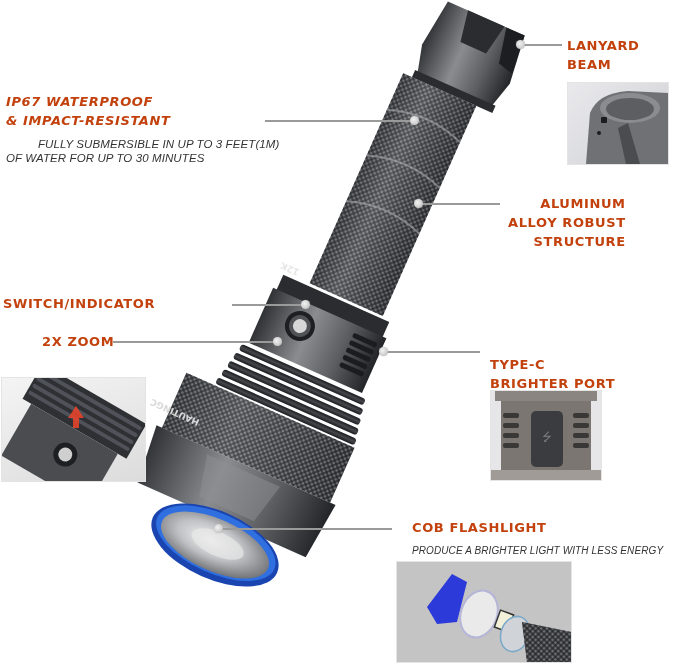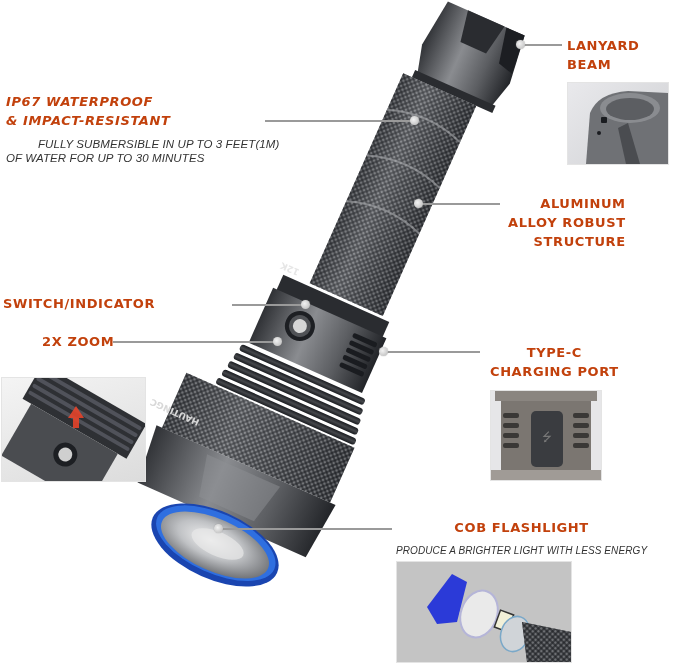--- a/index.html
+++ b/index.html
@@ -187,23 +187,23 @@
         <rect x="-58" y="-16" width="116" height="4" rx="2"></rect>
       </g>
       <rect x="-50" y="-5" width="100" height="60" fill="#4a4c50"></rect>
       <circle cx="5" cy="22" r="12" fill="#1d1f23"></circle>
       <circle cx="5" cy="22" r="7" fill="#cfcfcf"></circle>
     </g>
     <path d="M66,40 L74,28 L82,40 L77,40 L77,50 L71,50 L71,40 Z" fill="#e4442a" opacity="0.9"></path>
   </svg>
 </div>
 
-<div class="abs" style="left:490px; top:343px;text-align:center;">
+<div class="abs" style="left:490px; top:355px;">
   <div class="title">TYPE-C</div>
-  <div class="title">CHARGING PORT</div>
+  <div class="title">BRIGHTER PORT</div>
 </div>
 <div class="inset" style="left:491px; top:391px; width:110px; height:89px; background:#e6e6e8;">
   <svg width="110" height="89" viewBox="0 0 110 89">
     <rect x="4" y="0" width="102" height="10" fill="#8a8580"></rect>
     <rect x="10" y="10" width="90" height="70" fill="#7b7671"></rect>
     <g fill="#3a3836">
       <rect x="12" y="22" width="16" height="5" rx="2"></rect>
       <rect x="12" y="32" width="16" height="5" rx="2"></rect>
       <rect x="12" y="42" width="16" height="5" rx="2"></rect>
       <rect x="12" y="52" width="16" height="5" rx="2"></rect>
@@ -211,21 +211,21 @@
       <rect x="82" y="32" width="16" height="5" rx="2"></rect>
       <rect x="82" y="42" width="16" height="5" rx="2"></rect>
       <rect x="82" y="52" width="16" height="5" rx="2"></rect>
     </g>
     <rect x="40" y="20" width="32" height="56" rx="5" fill="#3a3c40"></rect>
     <text x="56" y="50" text-anchor="middle" font-size="12" fill="#777" font-family="DejaVu Sans, sans-serif">⭍</text>
     <rect x="0" y="79" width="110" height="10" fill="#a09b96"></rect>
   </svg>
 </div>
 
-<div class="abs" style="left:396px; top:518px;text-align:center;">
+<div class="abs" style="left:412px; top:518px;">
   <div class="title">COB FLASHLIGHT</div>
   <div class="sub" style="margin-top:7px; font-size:10px;font-style:italic;">PRODUCE A BRIGHTER LIGHT WITH LESS ENERGY</div>
 </div>
 <div class="inset" style="left:397px; top:562px; width:174px; height:100px; background:#c4c4c4;">
   <svg width="174" height="100" viewBox="0 0 174 100">
     <path d="M30,45 L55,12 L70,20 L60,60 L40,62 Z" fill="#2b3ad8"></path>
     <ellipse cx="82" cy="52" rx="18" ry="24" fill="#eaeaea" stroke="#b5b5d8" stroke-width="2" transform="rotate(20 82 52)"></ellipse>
     <rect x="100" y="50" width="14" height="18" fill="#f2f0d8" stroke="#333" stroke-width="1.5" transform="rotate(20 107 59)"></rect>
     <ellipse cx="118" cy="72" rx="14" ry="18" fill="#d0d4d8" stroke="#7aa8c8" stroke-width="1.5" transform="rotate(20 118 72)"></ellipse>
     <path d="M125,60 L174,70 L174,100 L130,100 Z" fill="#2a2c30"></path>

